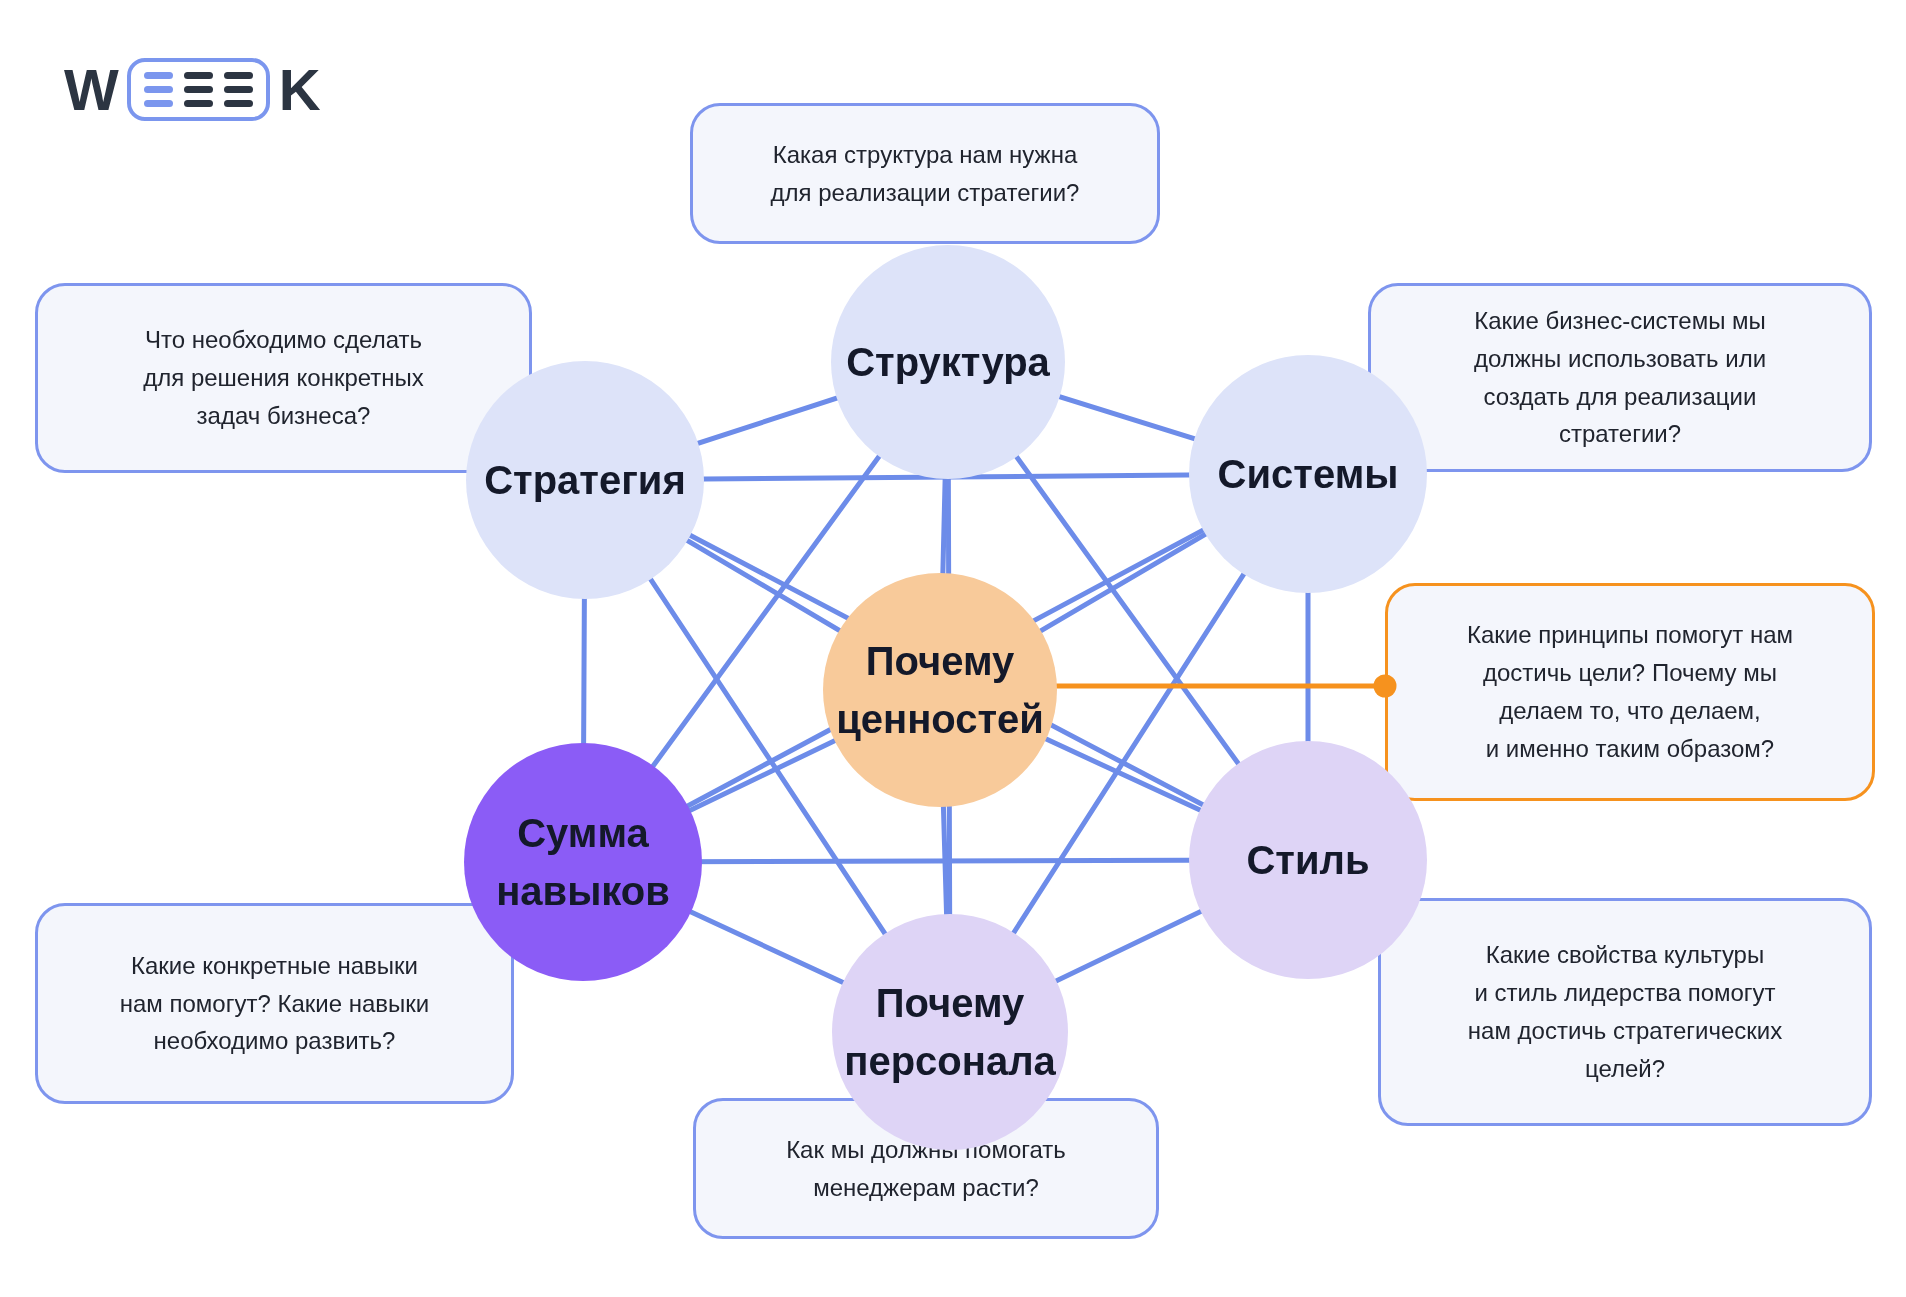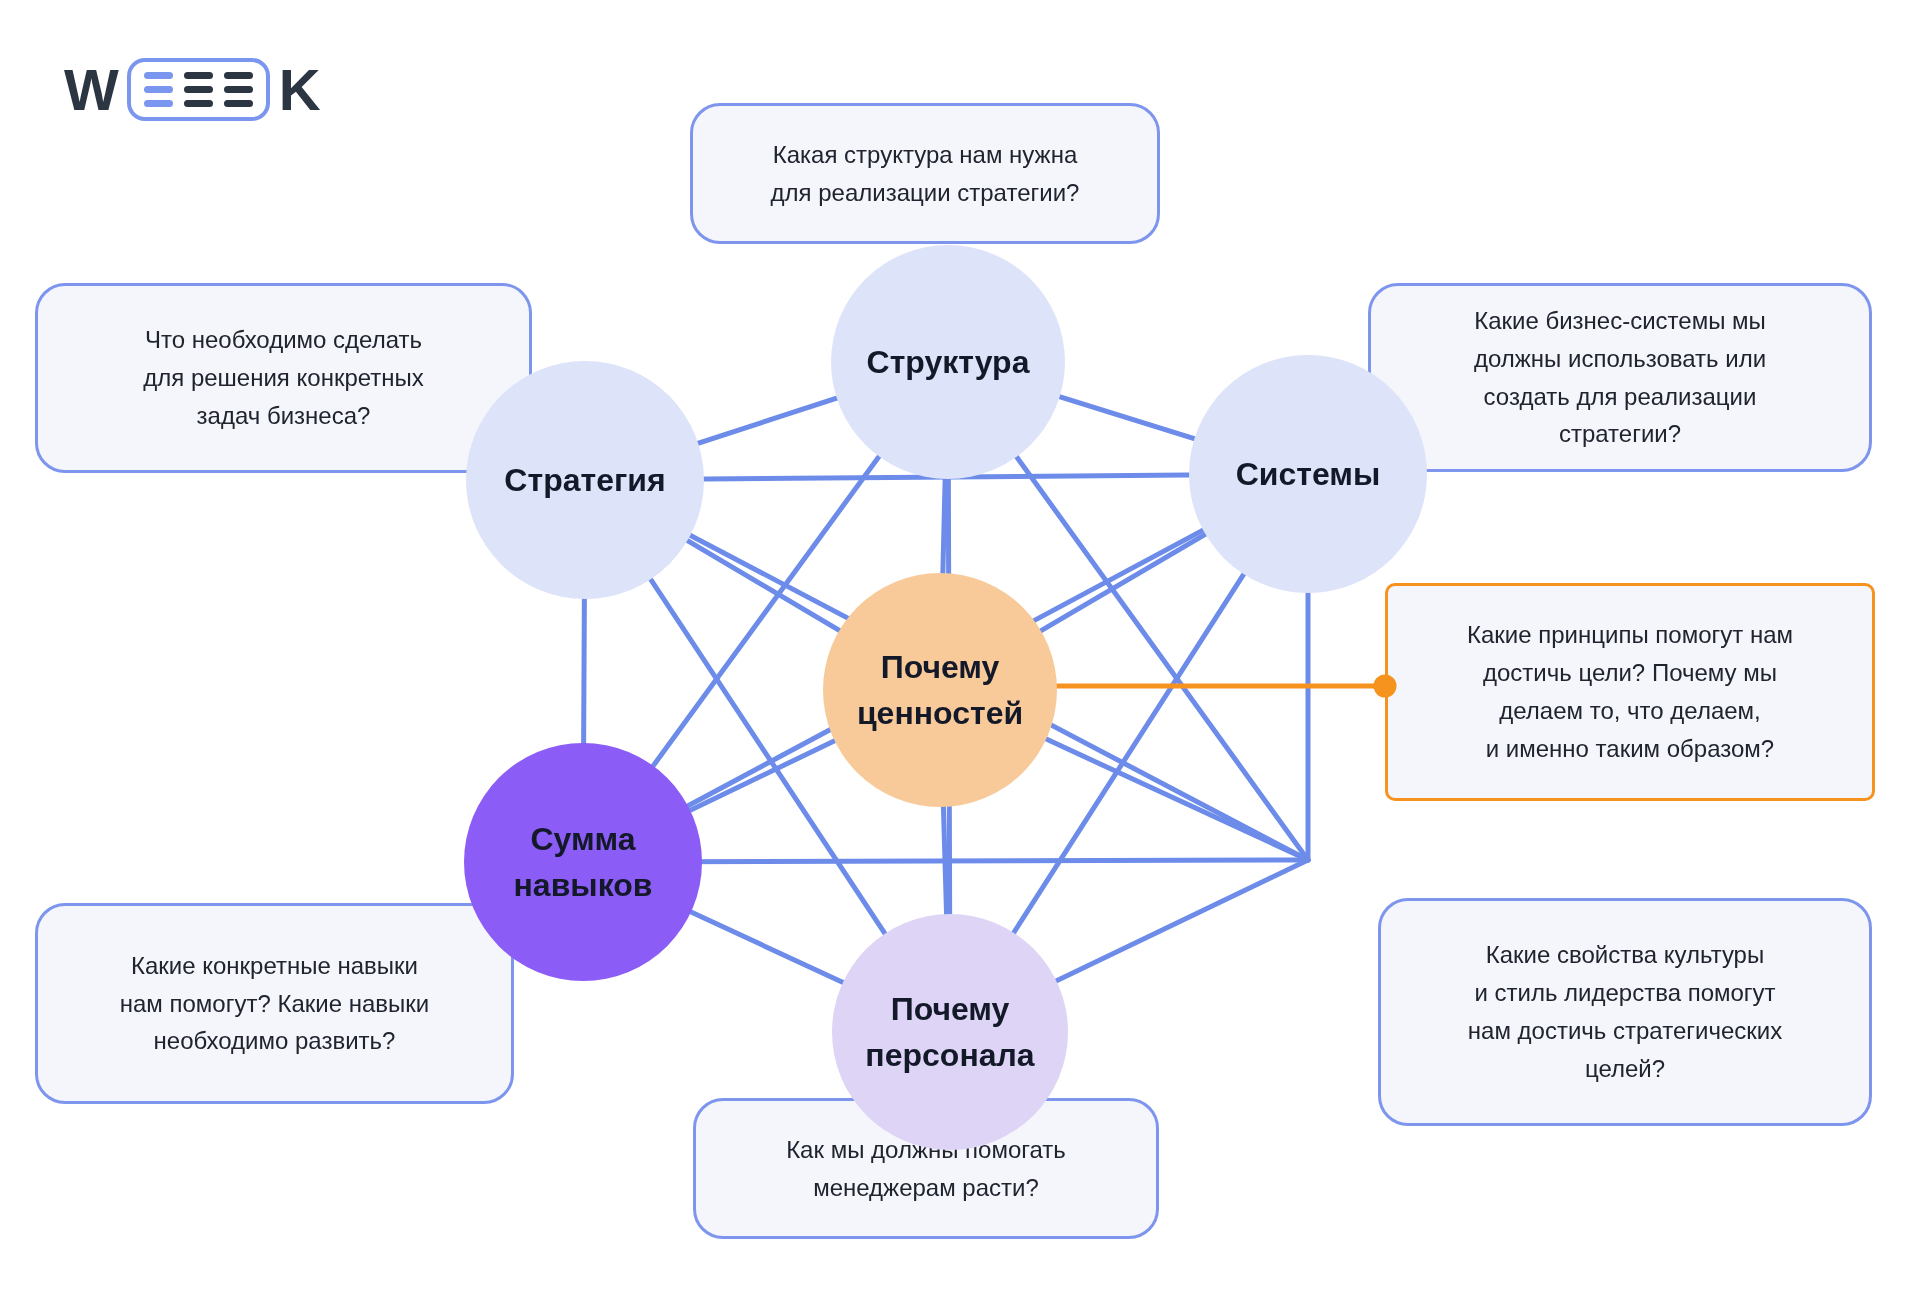--- a/index.html
+++ b/index.html
@@ -12,34 +12,34 @@
   #connector-layer{z-index:3;}
 
   
   .callout{
     position:absolute;z-index:2;box-sizing:border-box;
     display:flex;align-items:center;justify-content:center;text-align:center;
     background:#f4f6fc;border:3px solid #7e95ee;border-radius:30px;
     font-size:24px;line-height:1.58;color:#20242e;white-space:pre-line;
     padding:13px 18px;
   }
-  .callout.orange{border-color:#f6921e;border-radius:10px;}
+  .callout.orange{border-color:#f6921e;}
   .co-structure{left:690px;top:103px;width:470px;height:141px;}
   .co-strategy{left:35px;top:283px;width:497px;height:190px;}
   .co-systems{left:1368px;top:283px;width:504px;height:189px;}
   .co-values{left:1385px;top:583px;width:490px;height:218px;}
   .co-skills{left:35px;top:903px;width:479px;height:201px;}
   .co-style{left:1378px;top:898px;width:494px;height:228px;}
   .co-staff{left:693px;top:1098px;width:466px;height:141px;}
 
   
   .node{
     position:absolute;z-index:4;box-sizing:border-box;border-radius:50%;
     display:flex;align-items:center;justify-content:center;text-align:center;
-    font-weight:700;font-size:32px;line-height:1.45;color:#14192a;
+    font-weight:700;font-size:40px;line-height:1.45;color:#14192a;
     padding:0 22px;
   }
 
   
   .logo{position:absolute;left:64px;top:58px;z-index:5;display:flex;align-items:center;gap:9px;}
   .logo-letter{font-weight:700;font-size:58px;color:#2c3542;letter-spacing:-1px;line-height:1;}
   .logo-mark{border:4px solid #7b96ee;border-radius:18px;padding:10px 13px;display:flex;gap:11px;background:#ffffff;}
   .logo-e{display:flex;flex-direction:column;gap:7px;}
   .logo-bar{width:29px;height:7px;border-radius:4px;background:#2c3542;}
   .logo-e.blue .logo-bar{background:#7b96ee;}
@@ -109,20 +109,23 @@
   </div>
   <div class="node" style="left: 1189px; top: 355px; width: 238px; height: 238px; background: rgb(221, 227, 249);">
     <span>Системы</span>
   </div>
   <div class="node" style="left: 823px; top: 573px; width: 234px; height: 234px; background: rgb(248, 202, 154);">
     <span>Почему ценностей</span>
   </div>
   <div class="node" style="left: 464px; top: 743px; width: 238px; height: 238px; background: #8b5cf6;">
     <span>Сумма навыков</span>
   </div>
+  <div class="node" style="left: 1189px; top: 741px; width: 238px; height: 238px; background: rgb(222, 212, 246);">
+    <span>Стиль</span>
+  </div>
   <div class="node" style="left: 832px; top: 914px; width: 236px; height: 236px; background: rgb(222, 212, 246);">
     <span>Почему персонала</span>
   </div>
 
   <div class="logo">
     <span class="logo-letter">W</span>
     <span class="logo-mark">
       <span class="logo-e blue">
         <span class="logo-bar"></span>
           <span class="logo-bar"></span>

